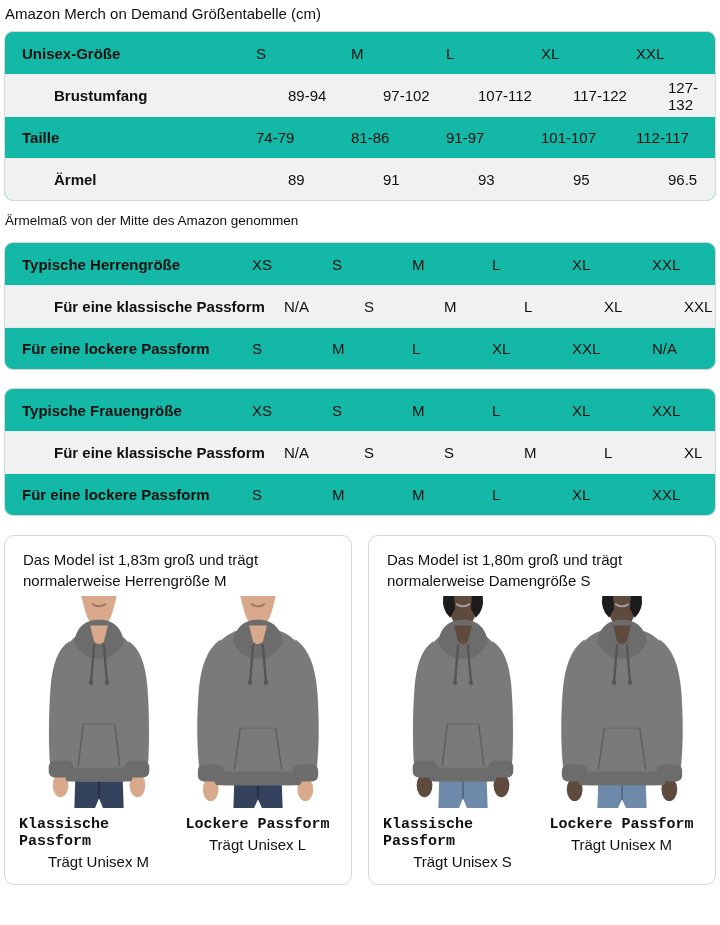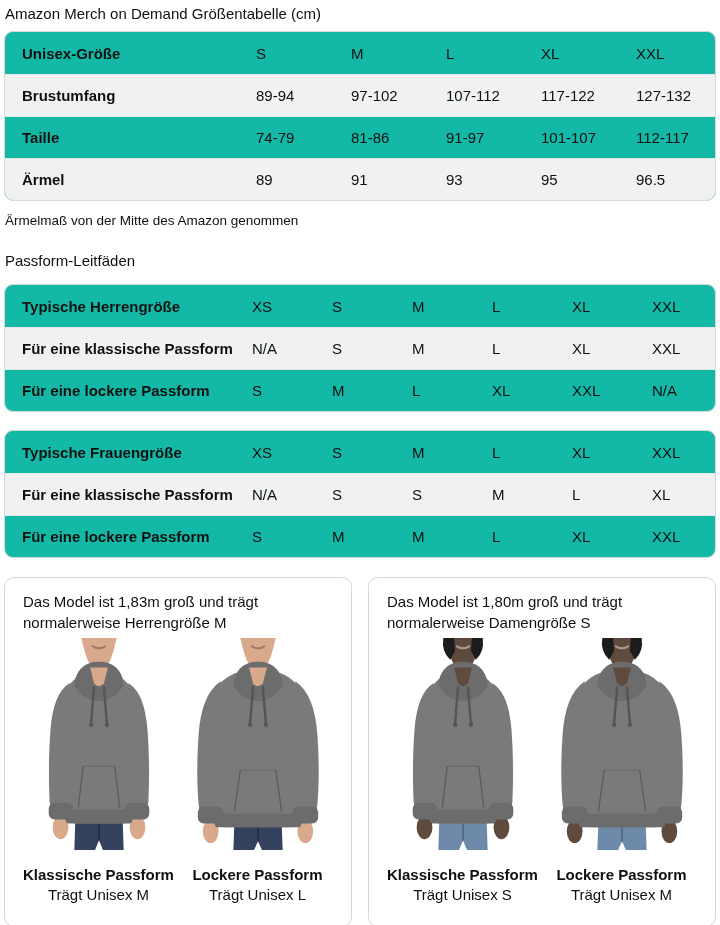--- a/index.html
+++ b/index.html
@@ -20,21 +20,21 @@
     margin-top:7px;
     border:1px solid #d5d9d9;
     border-radius:9px;
     overflow:hidden;
     background:#14b8a6;
   }
   .trow {
     display:flex; align-items:center; height:42px;
   }
   .trow + .trow { border-top:1px solid #e7e7e7; }
-  .trow.stripe { background:#f0f2f2; }
+  .trow.stripe { background:#f0f2f2;padding-left:32px; }
   .tlabel {
     flex:0 0 251px; padding-left:17px;
     font-weight:bold; font-size:15px;
   }
   .tbl.guide .tlabel { flex:0 0 247px; }
   .tval { flex:0 0 95px; font-size:15px; }
   .tval:last-child { flex:1 1 auto; }
   .tbl.guide .tval { flex:0 0 80px; }
   .tbl.guide .tval:last-child { flex:1 1 auto; }
 
@@ -53,21 +53,21 @@
     border:1px solid #d5d9d9; border-radius:10px;
     padding:13px 14px 0 14px;
     background:#fff;
   }
   .card-heading {
     font-size:15px; line-height:21px; padding:0 4px;
   }
   .figures { display:flex; margin-top:5px; }
   .figure { flex:1 1 0; display:flex; flex-direction:column; align-items:center; }
   .figure svg { width:158px; height:212px; display:block; }
-  .cap-bold { font-size:15px; font-weight:bold; text-align:right; margin-top:16px; }
+  .cap-bold { font-size:15px; font-weight:bold; text-align:left; margin-top:8px;font-family:Liberation Mono, monospace; }
   .cap-sub  { font-size:15px; text-align:center; margin-top:3px; }
 </style>
 </head>
 <body>
 
 <div class="page">
 
   <div class="page-title">Amazon Merch on Demand Größentabelle (cm)</div>
 
   <div class="tbl">
@@ -100,21 +100,20 @@
       <div class="tval">89</div>
       <div class="tval">91</div>
       <div class="tval">93</div>
       <div class="tval">95</div>
       <div class="tval">96.5</div>
     </div>
   </div>
 
   <div class="note">Ärmelmaß von der Mitte des Amazon genommen</div>
 
-  <div class="section-heading">Passform-Leitfäden</div>
 
   <div class="tbl guide first">
     <div class="trow">
       <div class="tlabel">Typische Herrengröße</div>
       <div class="tval">XS</div>
       <div class="tval">S</div>
       <div class="tval">M</div>
       <div class="tval">L</div>
       <div class="tval">XL</div>
       <div class="tval">XXL</div>

